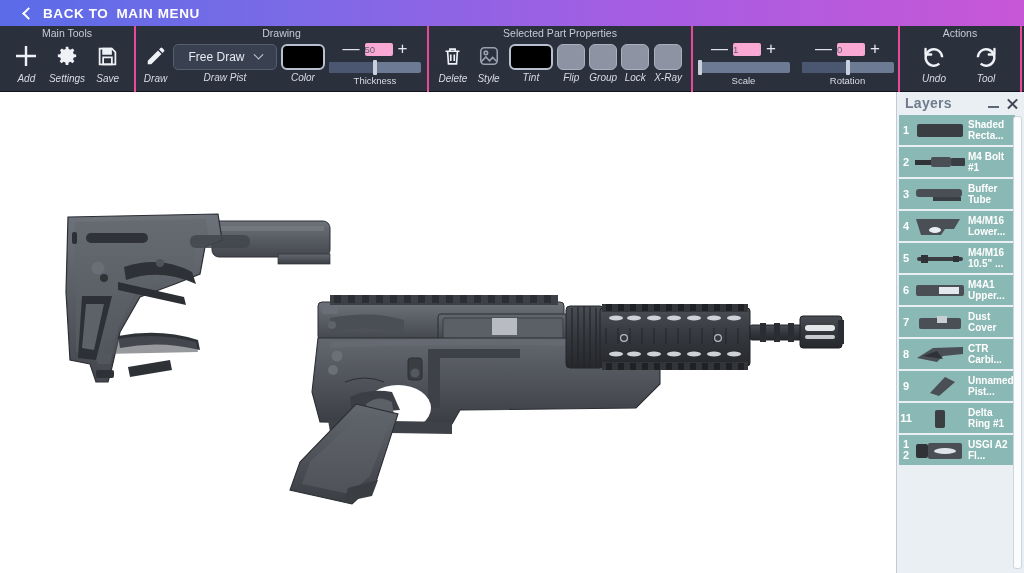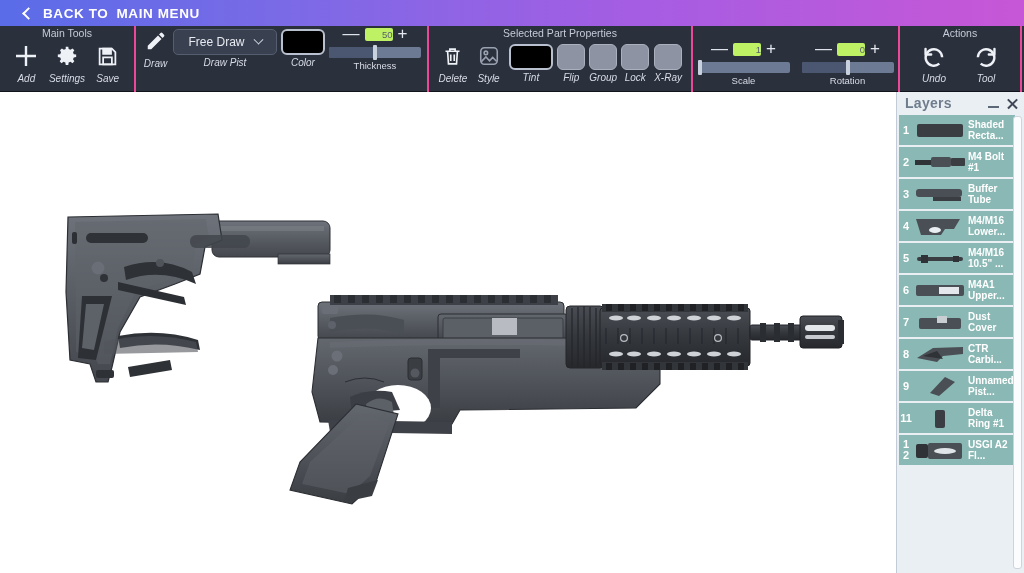--- a/index.html
+++ b/index.html
@@ -91,22 +91,22 @@
   }
   .sq-btn {
     width: 28px; height: 26px; margin-top: 3px;
     background: #8d93a2; border: 1px solid #aab0bd; border-radius: 6px; cursor: pointer;
   }
 
   .slider-wrap { width: 92px; display: flex; flex-direction: column; align-items: center; }
   .spin-row { display: flex; align-items: center; justify-content: center; gap: 5px; height: 16px; }
   .spin-btn { color: #e4e8f0; font-size: 17px; line-height: 14px; cursor: pointer; font-weight: 300; }
   .num-field {
-    width: 28px; height: 13px; background: #bef264; border-radius: 2px;
-    color: #5a6070; font-size: 9.5px; text-align: right; line-height: 13px;
+    width: 28px; height: 13px; background: #f9a8d4; border-radius: 2px;
+    color: #5a6070; font-size: 9.5px; text-align: left; line-height: 13px;
   }
   .track {
     position: relative; width: 92px; height: 11px; margin-top: 5px;
     background: #6d7a93; border-radius: 2px; cursor: pointer;
   }
   .track .fillbar { position: absolute; left: 0; top: 0; bottom: 0; background: #4b5670; border-radius: 2px; }
   .track .knob {
     position: absolute; top: -2px; width: 4px; height: 15px;
     background: #c9d0de; border-radius: 1px;
   }
@@ -209,20 +209,21 @@
                 <rect x="7" y="3" width="9" height="6" fill="#eef1f6"></rect>
               <rect x="7" y="13" width="10" height="8"></rect>
             </svg>
           </span>
           <span class="lbl">Save</span>
         </div>
       </div>
     </div>
 
     <div class="tb-section" style="width:293px">
+      <div class="sec-title">Drawing</div>
       <div class="sec-body" style="gap:4px">
         <div class="tool">
           <span class="ic">
             <svg class="ico" width="22" height="22" viewBox="0 0 24 24" fill="#eef1f6">
               <path d="M3 17.2V21h3.8L18 9.8 14.2 6zM20.7 7.1a1.4 1.4 0 000-2L18.9 3.3a1.4 1.4 0 00-2 0l-1.6 1.6 3.8 3.8z"></path>
             </svg>
           </span>
           <span class="lbl">Draw</span>
         </div>
         <div class="tool" style="width:110px">

